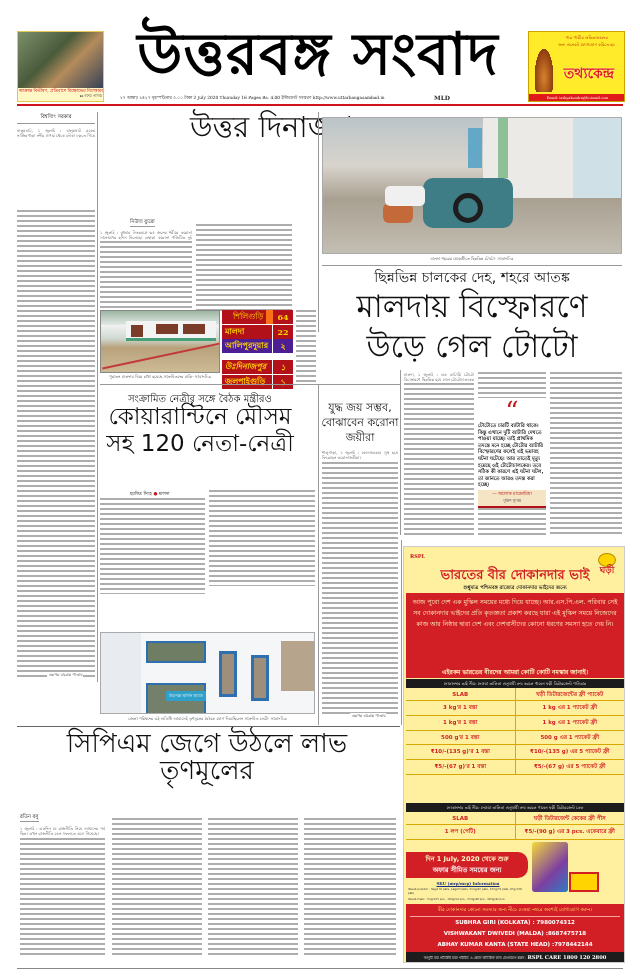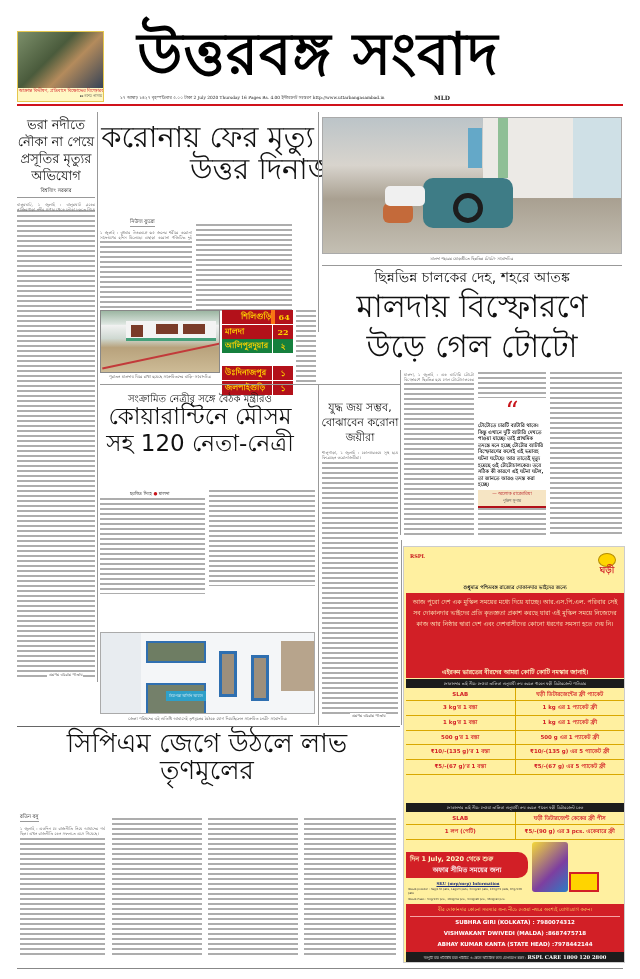--- a/index.html
+++ b/index.html
@@ -19,65 +19,70 @@
   <div class="abs" style="left:17px;top:31px;width:87px;height:71px;border:1px solid #e5c74e;background:#5b6d55;overflow:hidden">
     <div class="abs" style="left:0;top:0;width:87px;height:57px;background:linear-gradient(135deg,#7c8f6a 0%,#4a5b3c 40%,#b48b5c 60%,#2f3f56 100%)"></div>
     <div class="abs" style="left:0;top:56px;width:87px;height:15px;background:#fff7c4">
       <div style="font-size:4.5px;color:#c01;text-align:center;font-family:'DejaVu Sans',sans-serif;line-height:6px">আক্রান্ত বিভীষণ, প্রতিবাদে বিক্ষোভের বিস্ফোরক</div>
       <div style="font-size:3.5px;color:#333;text-align:right;padding-right:3px">▸▸ দশের পাতায়</div>
     </div>
   </div>
   <div class="abs" style="left:118px;top:24px;width:400px;text-align:center;font-family:'DejaVu Serif',serif;font-size:58px;font-weight:bold;color:#000;line-height:60px;letter-spacing:1px">উত্তরবঙ্গ সংবাদ</div>
   <div class="abs" style="left:120px;top:95px;width:310px;font-size:4.3px;color:#222;white-space:nowrap;font-family:'DejaVu Serif',serif">১৭ আষাঢ় ১৪২৭ বৃহস্পতিবার ৫.০০ টাকা 2 July 2020 Thursday 16 Pages Rs. 4.00 ইন্টারনেট সংস্করণ http://www.uttarbangasambad.in</div>
   <div class="abs" style="left:434px;top:94px;font-size:6px;font-weight:bold;color:#222">MLD</div>
+  <div class="abs" style="left:528px;top:31px;width:97px;height:71px;background:#ffeb2a;border:1px solid #caa300;overflow:hidden">
+    <div style="font-size:4px;color:#a00;text-align:center;margin-top:3px;margin-left:20px">পাত্র পাত্রীর অভিভাবকদের</div>
+    <div style="font-size:4px;color:#a00;text-align:center;margin-left:20px">জন্য অনেকট যোগাযোগ করিতে হয়</div>
+    <div class="abs" style="left:4px;top:12px;width:22px;height:48px;background:radial-gradient(ellipse at 50% 70%,#d7832c 0%,#8e3b0f 60%,#ffeb2a 61%)"></div>
+    <div class="abs" style="left:26px;top:30px;width:68px;text-align:center;font-family:'DejaVu Sans',sans-serif;font-size:14px;font-weight:bold;color:#e21c1c;text-shadow:0 0 1px #fff">তথ্যকেন্দ্র</div>
+    <div class="abs" style="left:0;top:62px;width:97px;height:9px;background:#e01919;color:#fff;font-size:3.5px;text-align:center;line-height:9px">Email: tathyakendra@hotmail.com</div>
+  </div>
   <div class="abs" style="left:17px;top:104px;width:606px;height:2px;background:#d0121b"></div>
 </div>
 
 <div class="abs" style="left:17px;top:110px;width:78px;height:570px">
-  <div class="hl" style="font-size:13px;font-family:'DejaVu Sans',sans-serif;line-height:17px;margin-top:6px">ভরা নদীতে নৌকা না পেয়ে প্রসূতির মৃত্যুর অভিযোগ</div>
   <div style="font-size:5px;text-align:center;margin-top:3px;border-bottom:1px solid #999;padding-bottom:2px">বিশ্বজিৎ সরকার</div>
   <div class="txt" style="margin-top:4px;height:10px">বালুরঘাট, ১ জুলাই : বালুরঘাট ব্লকের নাজিরপাড়া নদীর ওপার থেকে নৌকা চড়তে গিয়ে ভরা নদীতে নৌকা না পেয়ে এক প্রসূতির মৃত্যুর অভিযোগ উঠেছে।</div>
   <div class="txtlines" style="left:0;top:100px;width:78px;height:470px"></div>
   <div class="abs" style="left:30px;top:562px;font-size:4px;color:#222;background:#fff;padding-left:2px">এরপর বারোর পাতায়</div>
 </div>
 <div class="vrule" style="left:97px;top:112px;height:570px"></div>
 
 <div class="abs" style="left:100px;top:110px;width:215px;height:212px">
-  <div class="hl" style="font-size:29px;margin-top:12px">করোনায় ফের মৃত্যু</div>
   <div class="hl" style="font-size:29px;margin-top:2px;margin-left:90px;white-space:nowrap;text-align:left">উত্তর দিনাজপুরে</div>
   <div class="abs" style="left:30px;top:108px;font-size:5px;border-bottom:1px solid #999">নিউজ ব্যুরো</div>
   <div class="abs txt" style="left:0;top:120px;width:92px;height:10px">১ জুলাই : বুধবার উত্তরবঙ্গে ৬৫ জনের শরীরে করোনা সংক্রমণের হদিস মিলেছে। এছাড়া করোনা পজিটিভ দুই রোগীর মৃত্যু হয়েছে।</div>
   <div class="txtlines" style="left:0;top:131px;width:92px;height:72px"></div>
   <div class="txtlines" style="left:96px;top:114px;width:96px;height:90px"></div>
 </div>
 <div class="txtlines" style="left:316px;top:222px;width:0px;height:0"></div>
 
 <div class="abs" style="left:100px;top:310px;width:120px;height:63px;background:linear-gradient(180deg,#9cb6a2 0%,#dfe7e2 22%,#f2f2f2 23%,#cfd9d2 45%,#b8a27c 60%,#cdbb96 100%);border:1px solid #888;overflow:hidden">
   <div class="abs" style="left:25px;top:10px;width:90px;height:20px;background:#f3f3f3;border-bottom:3px solid #45a07a"></div>
   <div class="abs" style="left:30px;top:14px;width:12px;height:12px;background:#7a3b29"></div>
   <div class="abs" style="left:55px;top:13px;width:22px;height:10px;background:#7a3b29"></div>
   <div class="abs" style="left:82px;top:13px;width:22px;height:10px;background:#7a3b29"></div>
   <div class="abs" style="left:0;top:44px;width:120px;height:2px;background:#c23a3a;transform:rotate(-12deg)"></div>
 </div>
 <div class="abs cap" style="left:100px;top:374px;width:120px">পুরাতন মালদায় ঘিরে রাখা হয়েছে সংক্রমিতদের বাড়ি- সংবাদচিত্র</div>
 <div class="abs" style="left:222px;top:310px;width:71px;height:72px">
   <div id="caseRows">
       <div style="display: flex; height: 14px; margin-bottom: 0.5px; background: rgb(179, 17, 26);">
-        <span style="flex:1;color:#ffd400;font-size:8px;line-height:14px;padding-left:19px;font-family:'DejaVu Sans',sans-serif;font-weight:bold;border-right:4px solid #f97316">শিলিগুড়ি</span>
+        <span style="flex:1;color:#ffd400;font-size:8px;line-height:14px;padding-left:11px;font-family:'DejaVu Sans',sans-serif;font-weight:normal;border-right:7px solid #f97316">শিলিগুড়ি</span>
         <span style="width:20px;text-align:center;color:#ffd400;font-size:8px;line-height:14px;font-weight:bold">64</span>
       </div>
       <div style="display: flex; height: 14px; margin-bottom: 0.5px; background: rgb(179, 17, 26);">
         <span style="flex:1;color:#ffd400;font-size:8px;line-height:14px;padding-left:3px;font-family:'DejaVu Sans',sans-serif;font-weight:bold;border-right:1px solid #fff">মালদা</span>
         <span style="width:20px;text-align:center;color:#ffd400;font-size:8px;line-height:14px;font-weight:bold">22</span>
       </div>
-      <div style="display: flex; height: 14px; margin-bottom: 13px; background: #15803d;">
+      <div style="display: flex; height: 14px; margin-bottom: 7px; background: #4c1d95;">
         <span style="flex:1;color:#ffd400;font-size:8px;line-height:14px;padding-left:3px;font-family:'DejaVu Sans',sans-serif;font-weight:bold;border-right:1px solid #fff">আলিপুরদুয়ার</span>
         <span style="width:20px;text-align:center;color:#ffd400;font-size:8px;line-height:14px;font-weight:bold">২</span>
       </div>
-      <div style="display: flex; height: 14px; margin-bottom: 0.5px; background: rgb(179, 17, 26);">
+      <div style="display: flex; height: 14px; margin-bottom: 0.5px; background: rgb(179, 17, 26); font-style: italic;">
         <span style="flex:1;color:#ffd400;font-size:8px;line-height:14px;padding-left:3px;font-family:'DejaVu Sans',sans-serif;font-weight:bold;border-right:1px solid #fff">উঃদিনাজপুর</span>
         <span style="width:20px;text-align:center;color:#ffd400;font-size:8px;line-height:14px;font-weight:bold">১</span>
       </div>
       <div style="display: flex; height: 14px; margin-bottom: 0.5px; background: rgb(179, 17, 26);">
         <span style="flex:1;color:#ffd400;font-size:8px;line-height:14px;padding-left:3px;font-family:'DejaVu Sans',sans-serif;font-weight:bold;border-right:1px solid #fff">জলপাইগুড়ি</span>
         <span style="width:20px;text-align:center;color:#ffd400;font-size:8px;line-height:14px;font-weight:bold">১</span>
       </div>
     </div>
 </div>
 <div class="txtlines" style="left:296px;top:310px;width:20px;height:72px"></div>
@@ -146,20 +151,21 @@
 <div class="txtlines" style="left:322px;top:462px;width:76px;height:255px"></div>
 <div class="abs" style="left:350px;top:713px;font-size:4px;background:#fff;padding-left:2px">এরপর বারোর পাতায়</div>
 <div class="vrule" style="left:401px;top:540px;height:185px"></div>
 
 <div class="abs" style="left:403px;top:546px;width:222px;height:417px;background:#fff0a0;border:1px solid #ccc;overflow:hidden">
   <div class="abs" style="left:6px;top:6px;font-size:5px;color:#c8151b;font-weight:bold">RSPL</div>
   <div class="abs" style="left:190px;top:6px;width:26px;height:24px">
     <div style="position:absolute;left:4px;top:0;width:18px;height:14px;border-radius:50%;background:#ffd400;border:1px solid #b58c00"></div>
     <div style="position:absolute;left:0;top:10px;width:26px;text-align:center;font-size:9px;font-weight:bold;color:#d21f26;font-family:'DejaVu Sans',sans-serif">ঘড়ী</div>
   </div>
+  <div class="abs" style="left:0;top:18px;width:222px;text-align:center;font-size:13px;font-weight:bold;color:#d21f26;font-family:'DejaVu Sans',sans-serif">ভারতের বীর দোকানদার ভাই</div>
   <div class="abs" style="left:0;top:37px;width:222px;text-align:center;font-size:5px;font-weight:bold;color:#222">শুধুমাত্র পশ্চিমবঙ্গ রাজ্যের দোকানদার ভাইদের জন্যে</div>
   <div class="abs" style="left:2px;top:46px;width:218px;height:72px;background:#d21f26;padding:3px 5px">
     <div style="font-size:6.2px;line-height:11px;color:#fff7c4;text-align:center;font-family:'DejaVu Sans',sans-serif">আজ পুরো দেশ এক মুস্কিল সময়ের মধ্যে দিয়ে যাচ্ছে। আর.এস.পি.এল. পরিবার সেই সব দোকানদার ভাইদের প্রতি কৃতজ্ঞতা প্রকাশ করছে যারা এই মুস্কিল সময়ে নিজেদের কাজ আর নিষ্ঠার দ্বারা দেশ এবং দেশবাসীদের কোনো ধরণের সমস্যা হতে দেয় নি।</div>
   </div>
   <div class="abs" style="left:2px;top:118px;width:218px;height:13px;background:#d21f26;color:#fff7c4;font-size:6px;font-weight:bold;text-align:center;line-height:13px;font-family:'DejaVu Sans',sans-serif">এইরকম ভারতের বীরদের আমরা কোটি কোটি নমস্কার জানাই।</div>
   <div class="abs" style="left:2px;top:132px;width:218px;height:9px;background:#1c1c1c;color:#fff;font-size:4px;text-align:center;line-height:9px">দোকানদার ভাই নীচে দেওয়া তালিকা অনুযায়ী ক্রয় করলে পাবেন ঘড়ী ডিটারজেন্ট পাউডার</div>
   <div class="abs" style="left:2px;top:141px;width:218px">
     <div id="t1head" style="display:flex;border-bottom:1px solid #d9a800">
         <div style="flex: 1 1 0%; text-align: center; font-size: 5.5px; font-weight: bold; color: rgb(210, 31, 38); height: 12px; line-height: 12px; font-family: &quot;DejaVu Sans&quot;, sans-serif; border-right: 1px solid rgb(217, 168, 0);">SLAB</div>
         <div style="flex: 1 1 0%; text-align: center; font-size: 5.5px; font-weight: bold; color: rgb(210, 31, 38); height: 12px; line-height: 12px; font-family: &quot;DejaVu Sans&quot;, sans-serif;">ঘড়ী ডিটারজেন্টের ফ্রী প্যাকেট</div>
@@ -194,21 +200,21 @@
         <div style="flex: 1 1 0%; text-align: center; font-size: 5.5px; font-weight: bold; color: rgb(210, 31, 38); height: 12px; line-height: 12px; font-family: &quot;DejaVu Sans&quot;, sans-serif;">ঘড়ী ডিটারজেন্ট কেকের ফ্রী পীস</div>
       </div>
     <div id="t2rows">
         <div style="display: flex; border-bottom: 1px solid rgb(217, 168, 0);">
           <div style="flex: 1 1 0%; text-align: center; font-size: 5.5px; font-weight: bold; color: rgb(210, 31, 38); height: 13.8px; line-height: 13.8px; font-family: &quot;DejaVu Sans&quot;, sans-serif; white-space: nowrap; overflow: hidden; border-right: 1px solid rgb(217, 168, 0);">1 লপ (পেটি)</div>
           <div style="flex: 1 1 0%; text-align: center; font-size: 5.5px; font-weight: bold; color: rgb(210, 31, 38); height: 13.8px; line-height: 13.8px; font-family: &quot;DejaVu Sans&quot;, sans-serif; white-space: nowrap; overflow: hidden;">₹5/-(90 g) এর 3 pcs. একেবারে ফ্রী</div>
         </div>
       </div>
   </div>
   <div class="abs" style="left:2px;top:305px;width:122px;height:26px;background:#d21f26;border-radius:0 10px 10px 0;padding:2px 4px">
-    <div style="font-size:6.5px;color:#fff7c4;font-weight:bold;font-family:'DejaVu Sans',sans-serif">দিন 1 July, 2020 থেকে শুরু</div>
+    <div style="font-size:6.5px;color:#fff7c4;text-align:center;font-weight:bold;font-family:'DejaVu Sans',sans-serif">দিন 1 July, 2020 থেকে শুরু</div>
     <div style="font-size:6.5px;color:#fff;text-align:center;font-weight:bold;font-family:'DejaVu Sans',sans-serif">অফার সীমিত সময়ের জন্য</div>
   </div>
   <div class="abs" style="left:128px;top:295px;width:36px;height:50px;background:linear-gradient(135deg,#f4d93a,#7d3fa0 60%,#2e7cc4);border-radius:3px"></div>
   <div class="abs" style="left:165px;top:325px;width:30px;height:20px;background:#ffd400;border:2px solid #d21f26"></div>
   <div class="abs" style="left:4px;top:334px;width:120px;font-size:4px;font-weight:bold;text-decoration:underline;color:#1a2c7c;text-align:center">SKU (mrp/mrp) Information</div>
   <div class="abs" style="left:4px;top:340px;width:120px;font-size:2.8px;color:#333">Ghadi powder : 3kg/135 pkts, 1kg/25 pkts, 500g/45 pkts, 135g/72 pkts, 67g/138 pkts</div>
   <div class="abs" style="left:4px;top:350px;width:120px;font-size:2.8px;color:#333">Ghadi Cake : 90g/135 pcs., 180g/54 pcs., 300g/48 pcs., 380g/40 pcs.</div>
   <div class="abs" style="left:2px;top:357px;width:218px;height:48px;background:#d21f26;padding-top:2px">
     <div style="font-size:4.8px;color:#ffe46b;text-align:center;border-bottom:1px solid #f6a4a4;padding-bottom:2px;margin:0 4px">বীর দোকানদার কোনো সমস্যার জন্য নীচে দেওয়া নম্বরে অবশ্যই যোগাযোগ করুন।</div>
     <div id="contacts">

